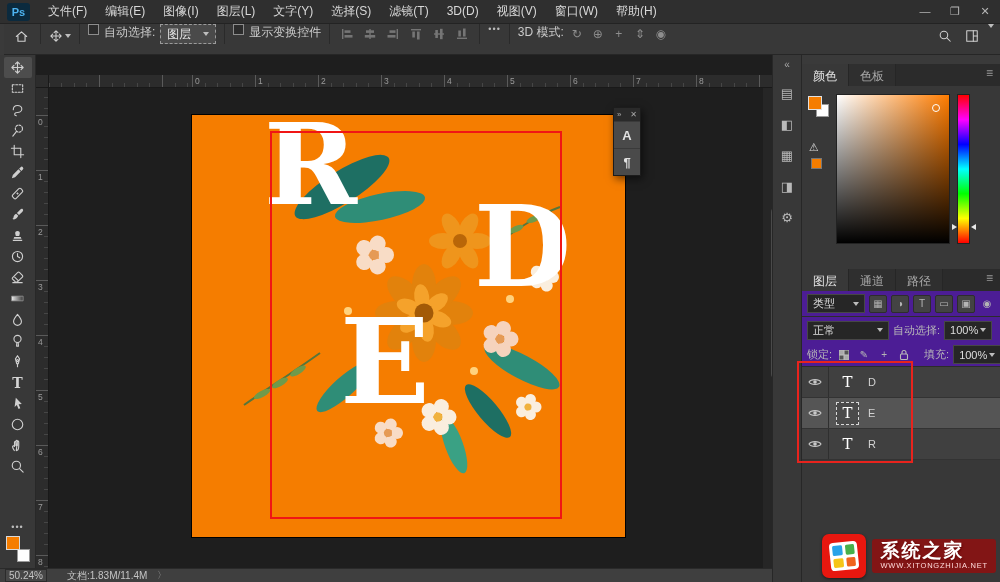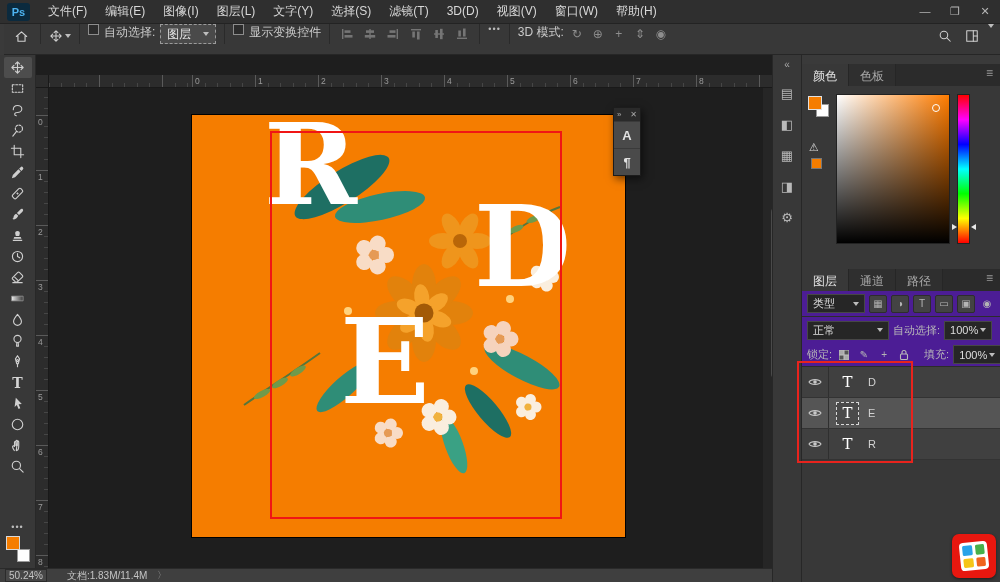--- a/index.html
+++ b/index.html
@@ -648,15 +648,19 @@
 
   <div class="watermark">
     <div class="wm-logo">
       <div class="wm-grid">
         <span class="wm-c1"></span>
           <span class="wm-c2"></span>
           <span class="wm-c3"></span>
           <span class="wm-c4"></span>
       </div>
     </div>
+    <div class="wm-textbg">
+      <div class="wm-title">系统之家</div>
+      <div class="wm-url">WWW.XITONGZHIJIA.NET</div>
+    </div>
   </div>
 
 </div>
 
 </body></html>

